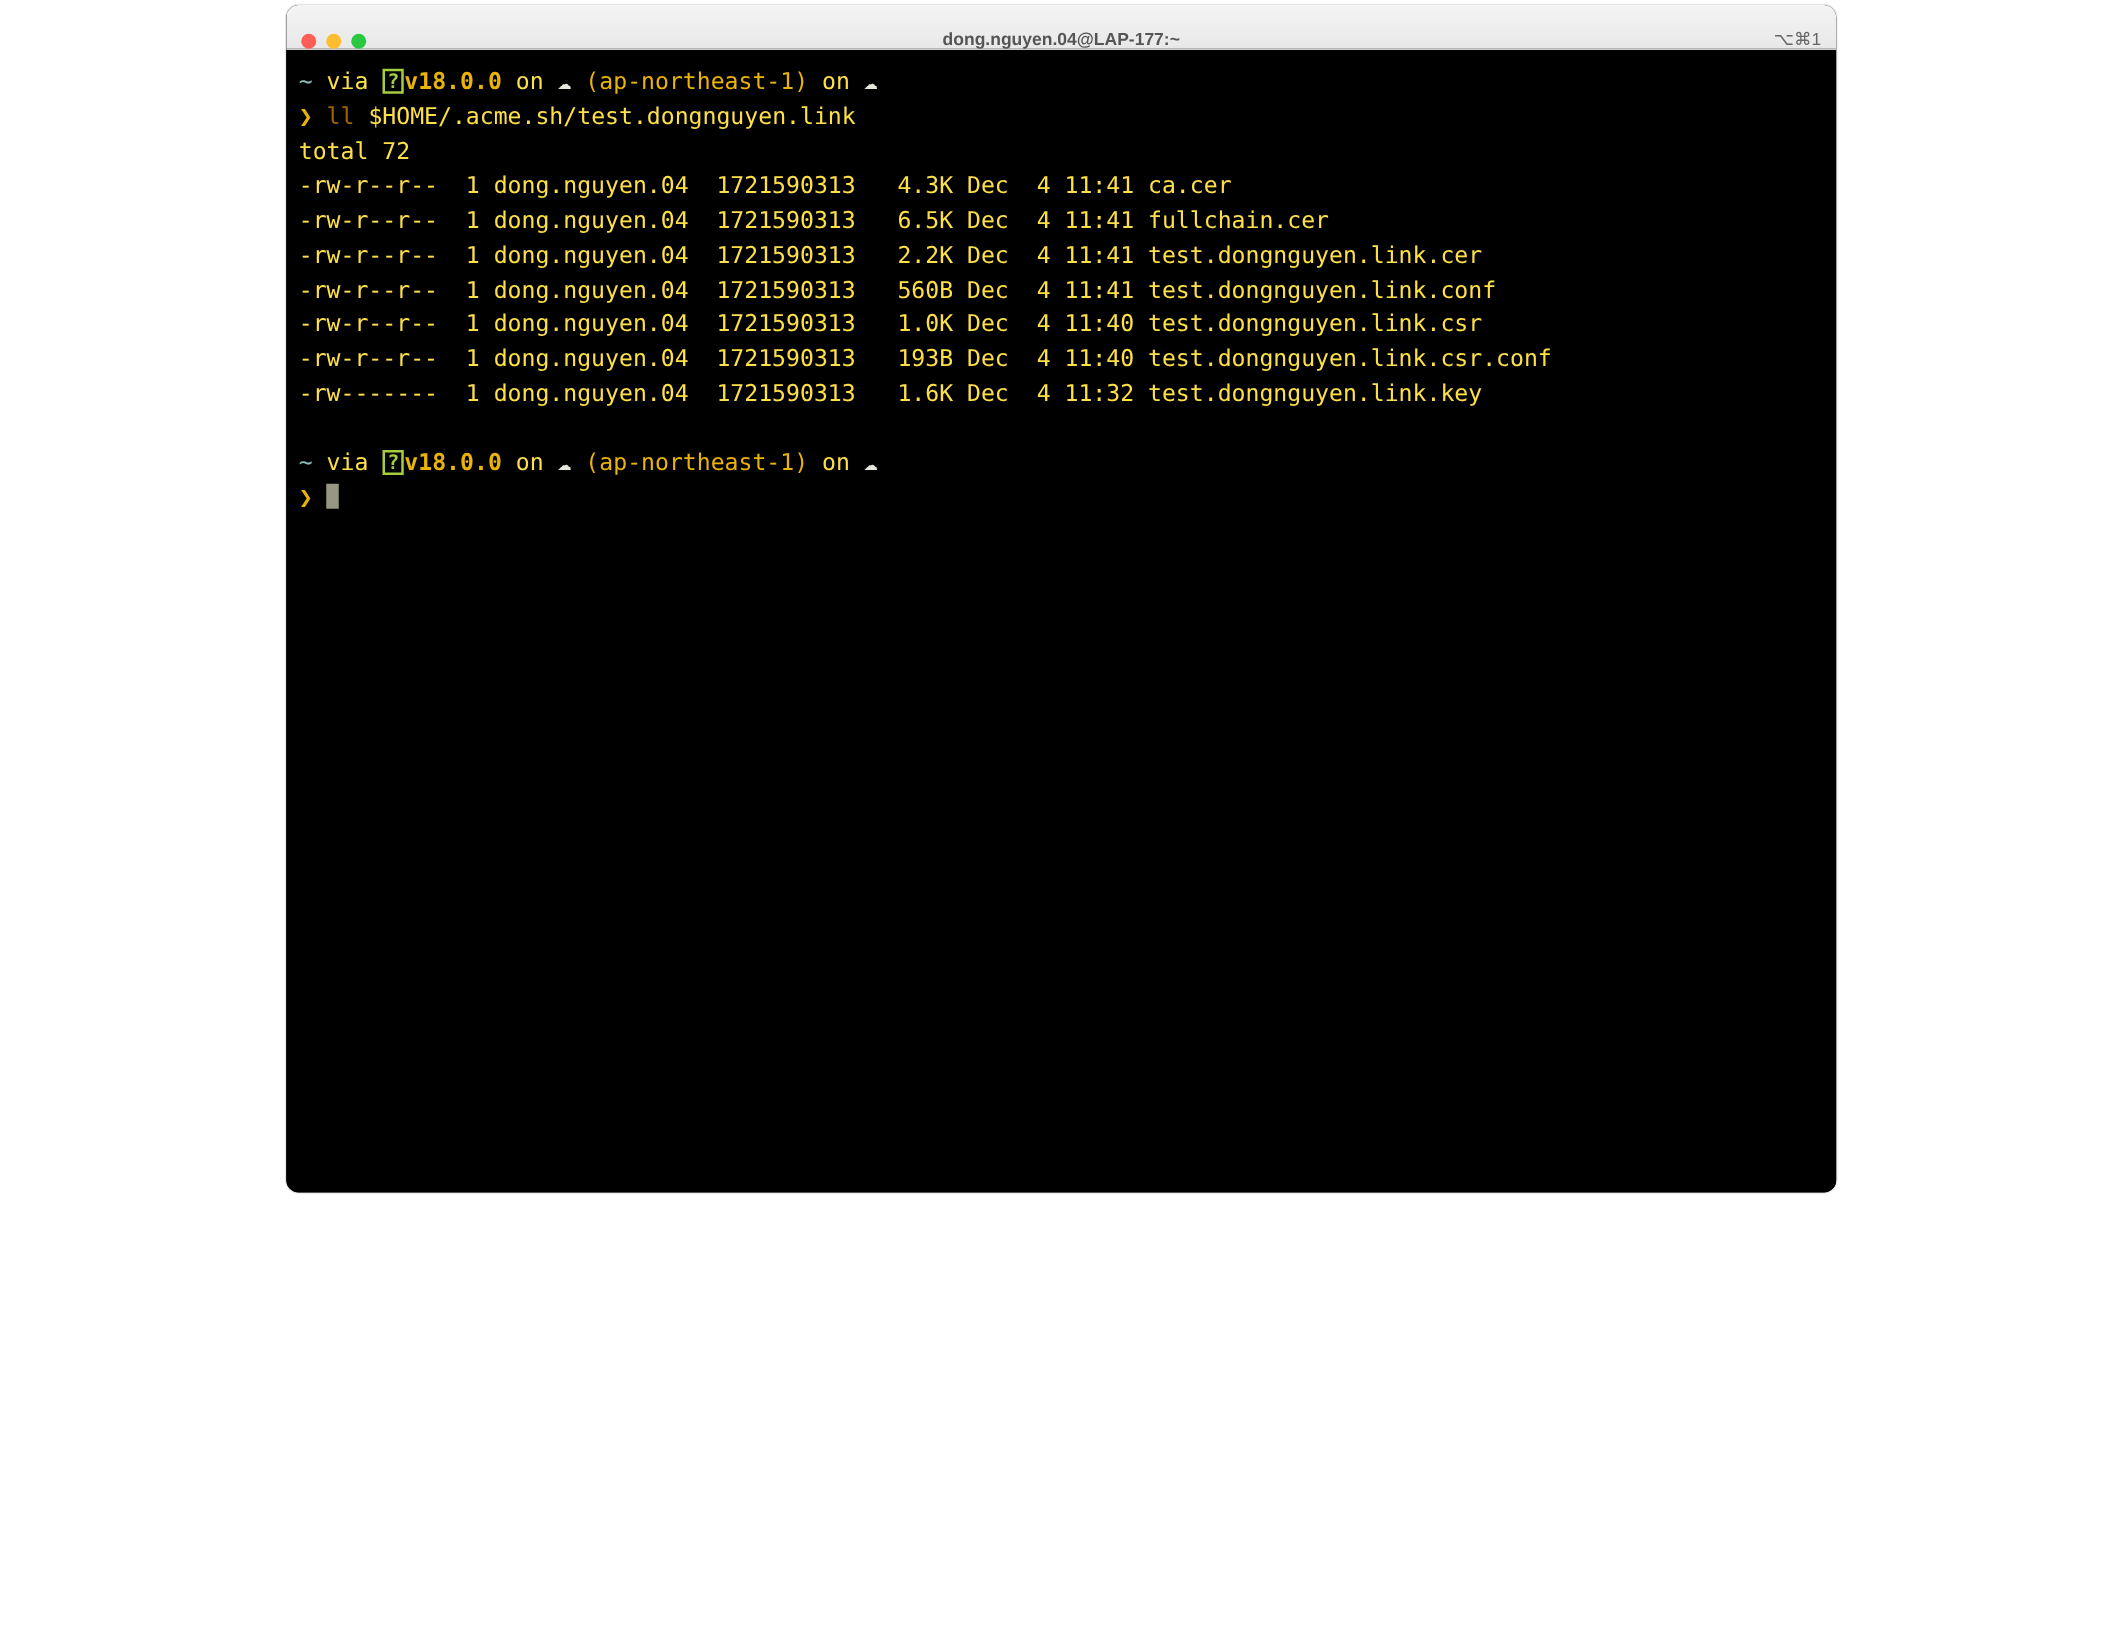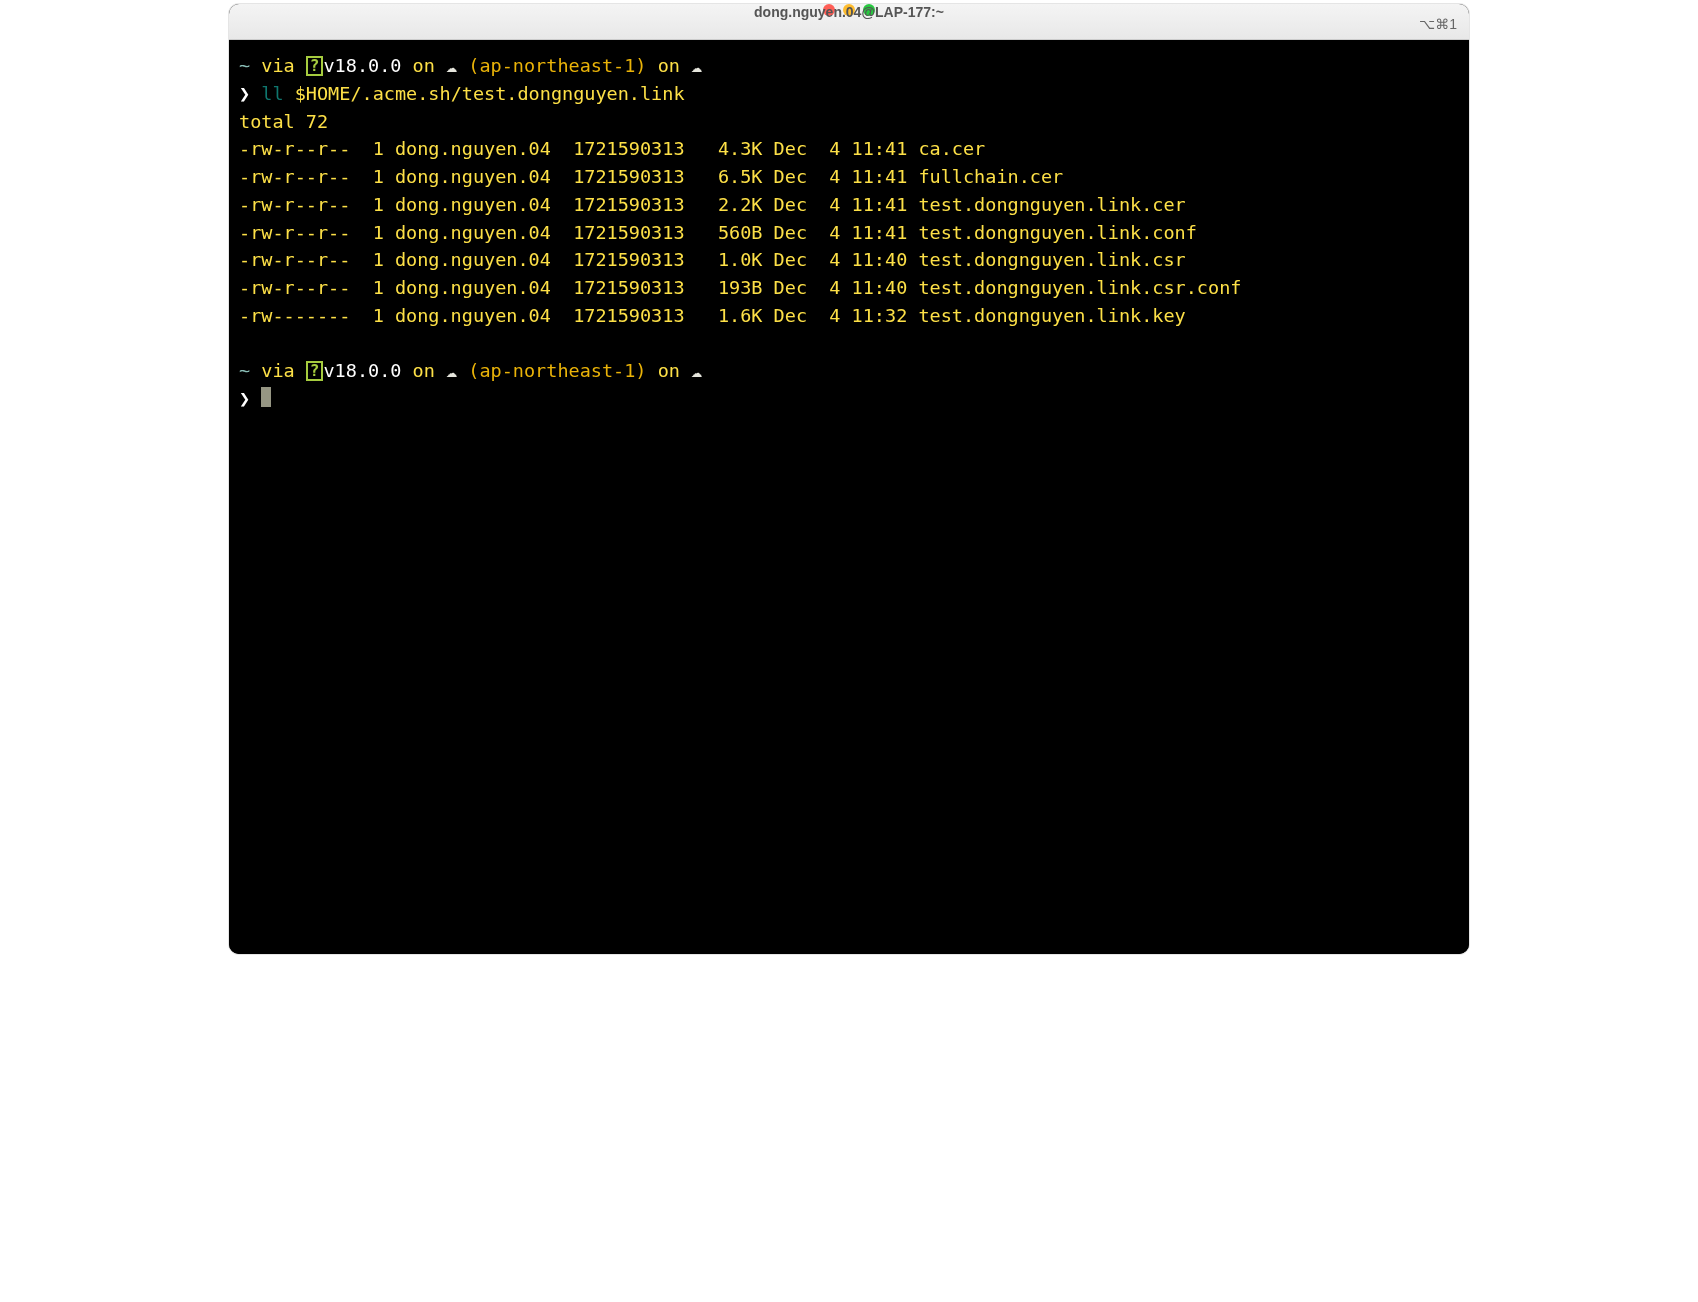--- a/index.html
+++ b/index.html
@@ -18,24 +18,23 @@
       overflow: hidden;
       box-shadow: 0 0 0 1px rgba(0,0,0,0.1);
       display: flex;
       flex-direction: column;
     }
     .titlebar {
       height: 36px;
       background: linear-gradient(#f4f4f4, #e8e8e8);
       border-bottom: 1px solid #ccc;
       display: flex;
-      align-items: center;
+      align-items: flex-end;
       padding: 0 12px;
       position: relative;
-      flex-direction: column;
     }
     .traffic-lights { display: flex; gap: 8px; }
     .tl { width: 12px; height: 12px; border-radius: 50%; }
     .tl.red { background: #ff5f57; }
     .tl.yellow { background: #febc2e; }
     .tl.green { background: #28c840; }
     .title {
       position: absolute; left: 0; right: 0; text-align: center;
       font-family: -apple-system, BlinkMacSystemFont, 'Segoe UI', sans-serif;
       font-size: 14px; font-weight: 600; color: #555;
@@ -50,22 +49,22 @@
       flex: 1;
       background: #000;
       color: #d1d1c9;
       padding: 12px 10px;
       font-size: 18.5px;
       line-height: 1.5;
       white-space: pre;
       letter-spacing: 0px;
     }
     .cyan { color: #8abeb7; }
-    .green { color: #0f766e; }
-    .yellow-green { color: #ffffff; font-weight: normal; }
+    .green { color: #a16207; }
+    .yellow-green { color: #eab308; font-weight: bold; }
     .white { color: #fde047; }
     .orange { color: #eab308; }
     .cursor {
       display: inline-block;
       width: 10px; height: 20px;
       background: #969683;
       vertical-align: text-bottom;
       margin-bottom: 2px;
     }
     .cloud { filter: brightness(1.1); }

